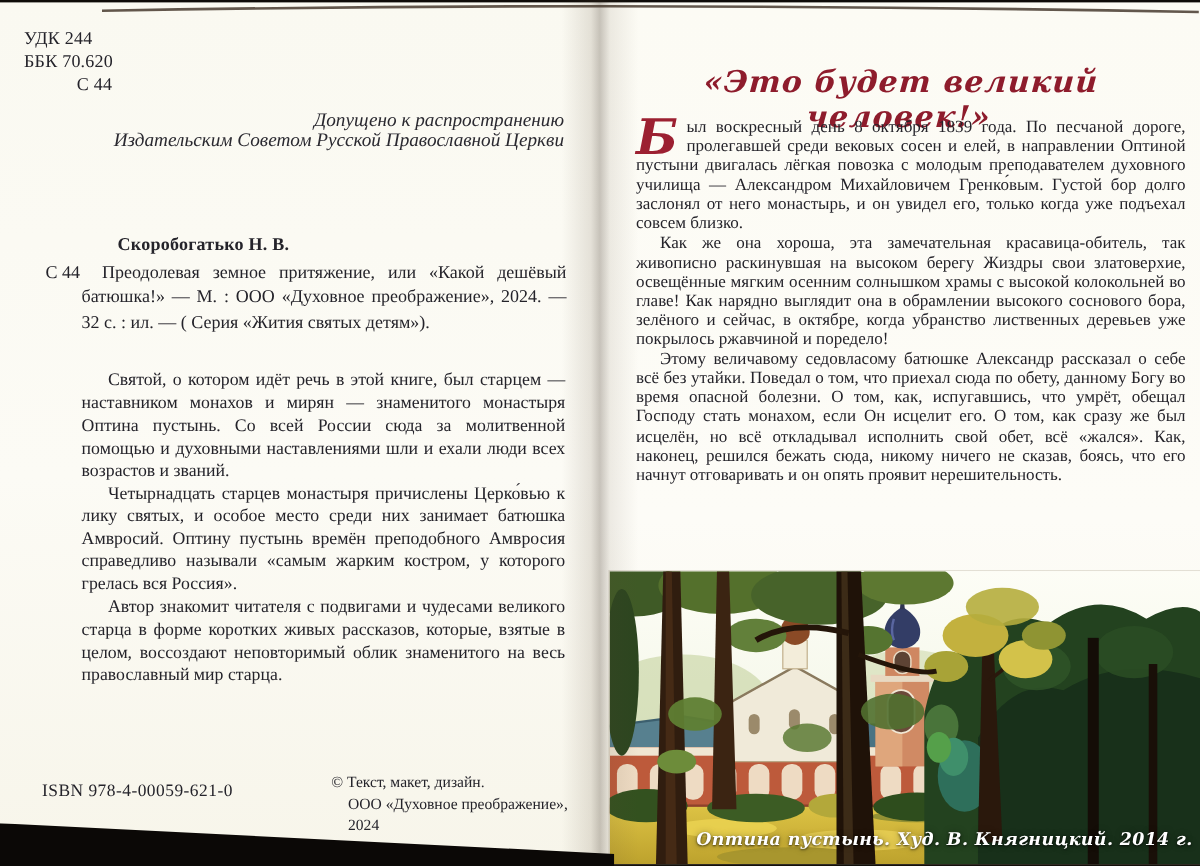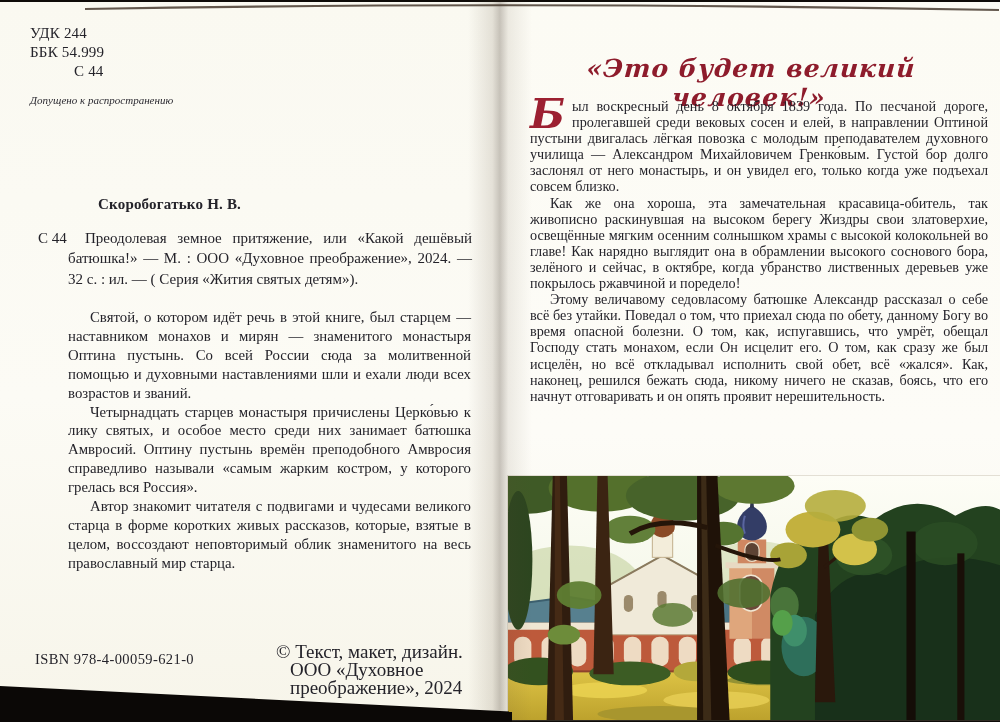--- a/index.html
+++ b/index.html
@@ -25,35 +25,35 @@
   }
   .top-edge{position:absolute;top:0;left:0;z-index:6;pointer-events:none;}
   .bottom-wedge{
     position:absolute;left:0;bottom:0;width:512px;height:40px;z-index:6;
     background:#0b0806;
     clip-path:polygon(0 10%, 100% 74%, 100% 100%, 0 100%);
     pointer-events:none;
   }
 
   
-  .udk-block{position:absolute;left:30px;top:22px;font-size:15px;line-height:19px;letter-spacing:.2px;}
+  .udk-block{position:absolute;left:20px;top:22px;font-size:15px;line-height:19px;letter-spacing:.2px;}
   .udk-code{margin-left:44px;}
   .permission{
-    position:absolute;left:30px;top:90px;width:440px;text-align:left;
-    font-style:italic;font-size:11px;line-height:17px;color:#2a2930;
+    position:absolute;left:30px;top:90px;width:440px;text-align:right;
+    font-style:italic;font-size:16px;line-height:17px;color:#2a2930;
   }
   .catalog{position:absolute;left:68px;top:192px;width:404px;font-size:15px;line-height:20.5px;}
-  .catalog-author{font-weight:bold;margin-left:30px;margin-bottom:13px;letter-spacing:.2px;}
+  .catalog-author{font-weight:bold;margin-left:30px;margin-bottom:3px;letter-spacing:.2px;}
   .catalog-row{position:relative;}
   .catalog-code{position:absolute;left:-30px;top:0;}
   .catalog-text{margin:0;text-indent:17px;text-align:justify;}
   .annotation{position:absolute;left:68px;top:306px;width:403px;font-size:14.8px;line-height:18.9px;}
   .annotation p{margin:0;text-indent:22px;text-align:justify;}
   .isbn{position:absolute;left:35px;top:649px;font-size:14.5px;letter-spacing:.4px;}
-  .copyright{position:absolute;left:276px;top:641px;font-size:19px;line-height:18px;}
+  .copyright{position:absolute;left:276px;top:641px;font-size:13px;line-height:18px;}
   .copyright .c2{margin-left:14px;}
 
   
   .chapter-title{
     position:absolute;left:20px;top:52px;width:460px;margin:0;text-align:center;
     font-family:"DejaVu Serif", serif;font-style:italic;font-weight:bold;
     font-size:25px;letter-spacing:1px;color:#8e1c2c;
     transform:skewX(-4deg);
   }
   .body-text{position:absolute;left:30px;top:96px;width:458px;font-size:14.2px;line-height:16.1px;}
@@ -76,26 +76,27 @@
     font-size:14.5px;color:#ffffff;letter-spacing:.3px;
     text-shadow:0 1px 2px rgba(0,0,0,.7),0 0 6px rgba(0,0,0,.35);
   }
 </style>
 </head>
 <body>
 
 <div class="page page-left">
   <div class="udk-block">
     <div>УДК 244</div>
-    <div>ББК 54.999</div>
+    <div>ББК 70.620</div>
     <div class="udk-code">С 44</div>
   </div>
 
   <div class="permission">
     <div>Допущено к распространению</div>
+    <div>Издательским Советом Русской Православной Церкви</div>
   </div>
 
   <div class="catalog">
     <div class="catalog-author">Скоробогатько Н. В.</div>
     <div class="catalog-row">
       <span class="catalog-code">С 44</span>
       <p class="catalog-text">Преодолевая земное притяжение, или «Какой дешёвый батюшка!» — М. : ООО «Духовное преображение», 2024. — 32 с. : ил. — ( Серия «Жития святых детям»).</p>
     </div>
   </div>
 
@@ -230,20 +231,21 @@
       <path d="M186,0 L206,0 L218,246 L186,246 Z" fill="#1f1208"></path>
       <path d="M190,0 L195,0 L200,246 L192,246 Z" fill="#5a4326" opacity="0.5"></path>
       <path d="M196,52 Q150,40 120,58" stroke="#241509" stroke-width="5" fill="none"></path>
       <path d="M204,70 Q250,88 268,84" stroke="#241509" stroke-width="4" fill="none"></path>
 
       <ellipse cx="70" cy="120" rx="22" ry="14" fill="#5f7e33" opacity="0.95"></ellipse>
       <ellipse cx="55" cy="160" rx="16" ry="10" fill="#6d8c3a"></ellipse>
       <ellipse cx="232" cy="118" rx="26" ry="15" fill="#517030" opacity="0.9"></ellipse>
       <ellipse cx="162" cy="140" rx="20" ry="12" fill="#5c7a34" opacity="0.85"></ellipse>
     </svg>
+    <div class="painting-caption">Оптина пустынь. Худ. В. Княгницкий. 2014 г.</div>
   </div>
 </div>
 
 <div class="spine-shadow"></div>
 <svg class="top-edge" width="1000" height="12">
   <path d="M85,9 Q520,1 999,10" stroke="#46392e" stroke-width="2.2" fill="none" opacity="0.85"></path>
 </svg>
 <div class="bottom-wedge"></div>
 
 </body></html>

